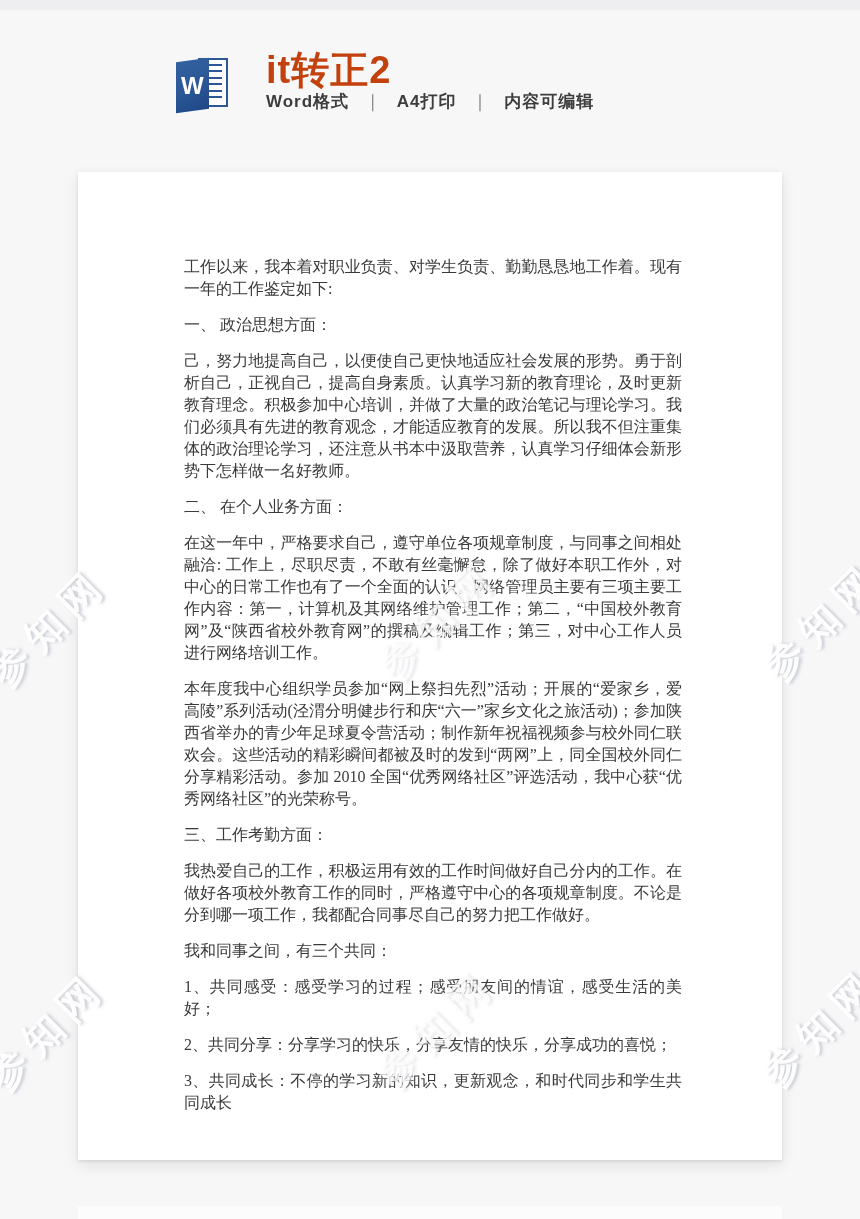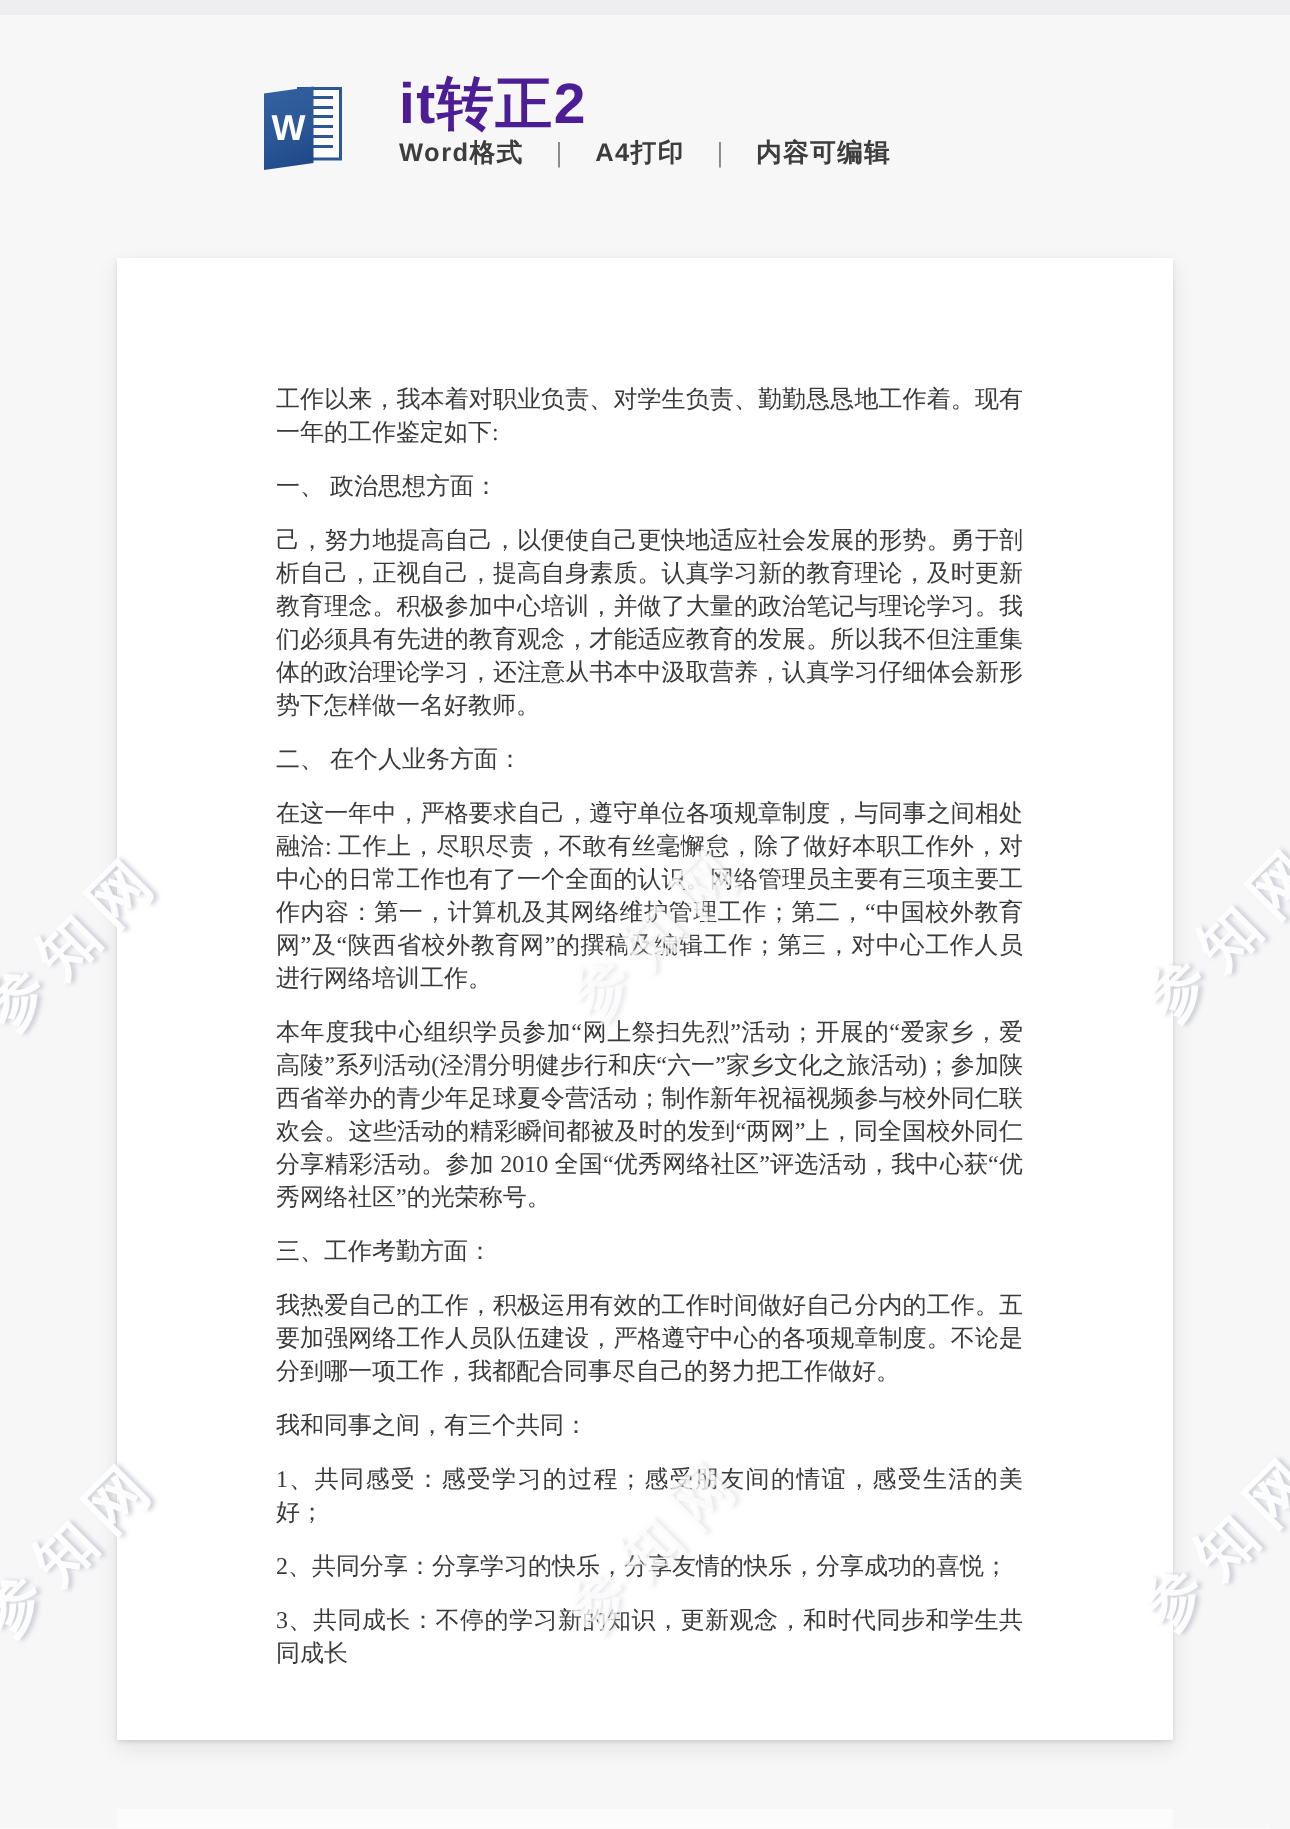--- a/index.html
+++ b/index.html
@@ -39,21 +39,21 @@
     display:flex; align-items:center; justify-content:center;
   }
   .word-icon .wcover span {
     color:#ffffff; font-weight:bold; font-size:24px;
     font-family:"Liberation Sans", sans-serif;
     transform:skewY(8deg);
   }
   .head-text { margin-left:36px; }
   .title {
     font-size:38px; line-height:40px; font-weight:bold;
-    color:#4c1d95; letter-spacing:1px;
+    color:#c2410c; letter-spacing:1px;
   }
   .subtitle {
     display:flex; align-items:center;
     font-size:17px; font-weight:bold; color:#3d3d3d; letter-spacing:1px;
   }
   .subtitle .pipe { color:#6f6f6f; font-weight:normal; margin:0 15px; }
   
   .sheet {
     position:absolute; left:78px; top:172px; width:704px; height:988px;
     background:#ffffff; z-index:1;
@@ -117,21 +117,21 @@
 
 <div class="sheet">
   <div class="doc-body">
       <p>工作以来，我本着对职业负责、对学生负责、勤勤恳恳地工作着。现有一年的工作鉴定如下:</p>
       <p>一、 政治思想方面：</p>
       <p>己，努力地提高自己，以便使自己更快地适应社会发展的形势。勇于剖析自己，正视自己，提高自身素质。认真学习新的教育理论，及时更新教育理念。积极参加中心培训，并做了大量的政治笔记与理论学习。我们必须具有先进的教育观念，才能适应教育的发展。所以我不但注重集体的政治理论学习，还注意从书本中汲取营养，认真学习仔细体会新形势下怎样做一名好教师。</p>
       <p>二、 在个人业务方面：</p>
       <p>在这一年中，严格要求自己，遵守单位各项规章制度，与同事之间相处融洽: 工作上，尽职尽责，不敢有丝毫懈怠，除了做好本职工作外，对中心的日常工作也有了一个全面的认识。网络管理员主要有三项主要工作内容：第一，计算机及其网络维护管理工作；第二，“中国校外教育网”及“陕西省校外教育网”的撰稿及编辑工作；第三，对中心工作人员进行网络培训工作。</p>
       <p>本年度我中心组织学员参加“网上祭扫先烈”活动；开展的“爱家乡，爱高陵”系列活动(泾渭分明健步行和庆“六一”家乡文化之旅活动)；参加陕西省举办的青少年足球夏令营活动；制作新年祝福视频参与校外同仁联欢会。这些活动的精彩瞬间都被及时的发到“两网”上，同全国校外同仁分享精彩活动。参加 2010 全国“优秀网络社区”评选活动，我中心获“优秀网络社区”的光荣称号。</p>
       <p>三、工作考勤方面：</p>
-      <p>我热爱自己的工作，积极运用有效的工作时间做好自己分内的工作。五要加强网络工作人员队伍建设，严格遵守中心的各项规章制度。不论是分到哪一项工作，我都配合同事尽自己的努力把工作做好。</p>
+      <p>我热爱自己的工作，积极运用有效的工作时间做好自己分内的工作。在做好各项校外教育工作的同时，严格遵守中心的各项规章制度。不论是分到哪一项工作，我都配合同事尽自己的努力把工作做好。</p>
       <p>我和同事之间，有三个共同：</p>
       <p>1、共同感受：感受学习的过程；感受朋友间的情谊，感受生活的美好；</p>
       <p>2、共同分享：分享学习的快乐，分享友情的快乐，分享成功的喜悦；</p>
       <p>3、共同成长：不停的学习新的知识，更新观念，和时代同步和学生共同成长</p>
     </div>
 </div>
 <div class="sheet2"></div>
 
 <div class="wm wm-a">参知网</div>
 <div class="wm wm-b">参知网</div>

